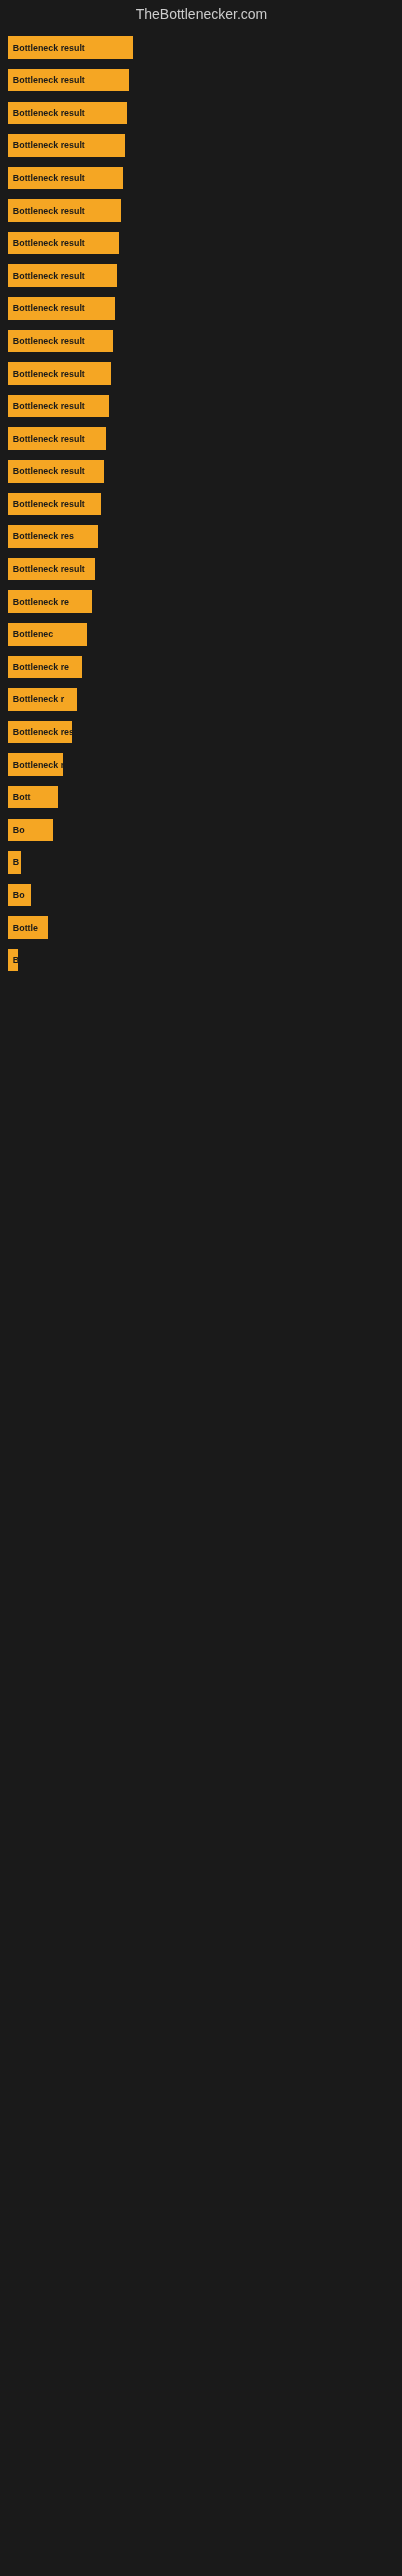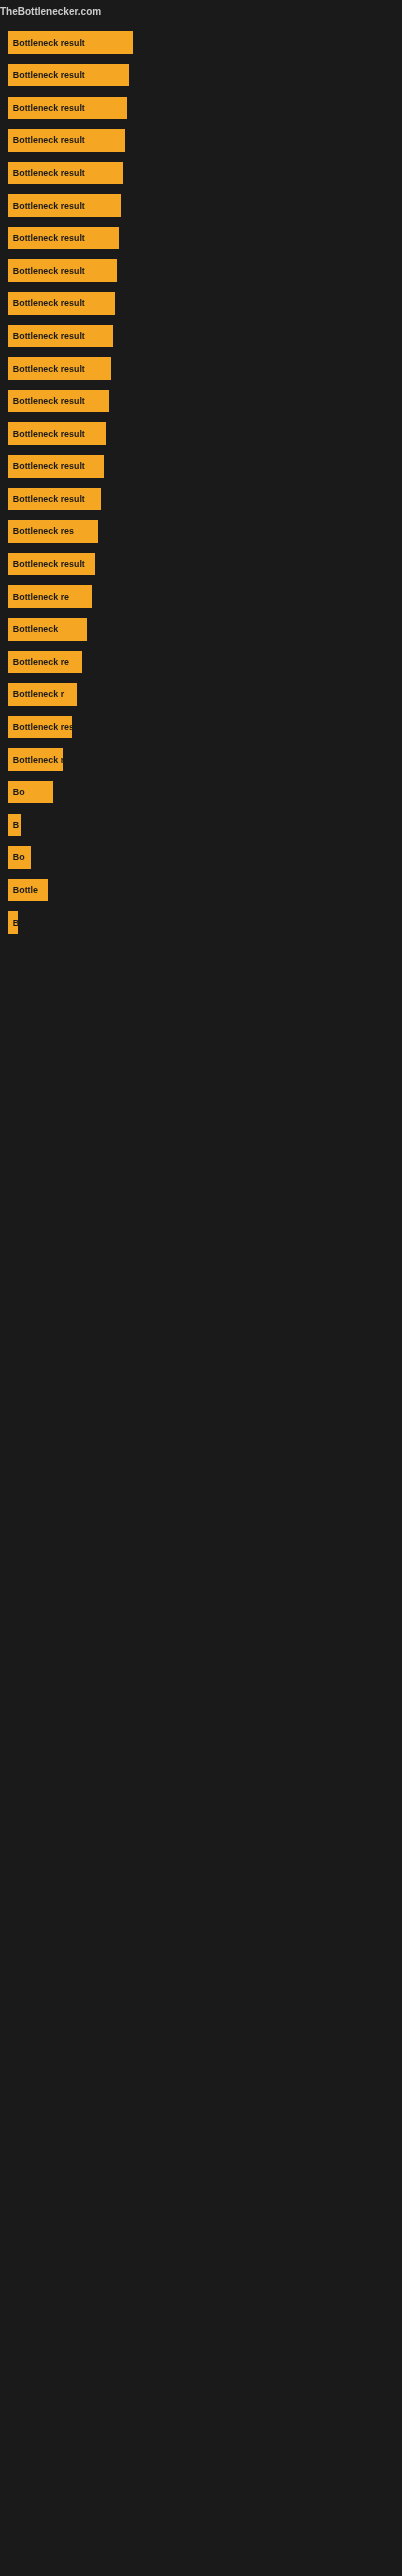--- a/index.html
+++ b/index.html
@@ -10,25 +10,24 @@
 
     body {
       width: 403px;
       min-height: 2576px;
       background-color: #1a1a1a;
       font-family: Arial, sans-serif;
       position: relative;
     }
 
     .header {
-      text-align: left;
+      text-align: center;
       padding: 6.4px 0 9.7px 0;
       color: #cccccc;
-      font-size: 10px;
-      font-weight: bold;
+      font-size: 14px;
     }
 
     .container {
       padding: 0 8px;
       display: flex;
       flex-direction: column;
       gap: 0px;
     }
 
     .bottleneck-row {
@@ -140,33 +139,36 @@
     <div class="bottleneck-row row-15">
       <div class="bottleneck-label" style="width: 90px;">Bottleneck res</div>
     </div>
     <div class="bottleneck-row row-16">
       <div class="bottleneck-label" style="width: 87px;">Bottleneck result</div>
     </div>
     <div class="bottleneck-row row-17">
       <div class="bottleneck-label" style="width: 84px;">Bottleneck re</div>
     </div>
     <div class="bottleneck-row row-18">
-      <div class="bottleneck-label" style="width: 79px;">Bottleneck</div>
+      <div class="bottleneck-label" style="width: 79px;">Bottlenec</div>
     </div>
     <div class="bottleneck-row row-19">
       <div class="bottleneck-label" style="width: 74px;">Bottleneck re</div>
     </div>
     <div class="bottleneck-row row-20">
       <div class="bottleneck-label" style="width: 69px;">Bottleneck r</div>
     </div>
     <div class="bottleneck-row row-21">
       <div class="bottleneck-label" style="width: 64px;">Bottleneck resu</div>
     </div>
     <div class="bottleneck-row row-23">
       <div class="bottleneck-label" style="width: 55px;">Bottleneck r</div>
+    </div>
+    <div class="bottleneck-row row-24">
+      <div class="bottleneck-label" style="width: 50px;">Bott</div>
     </div>
     <div class="bottleneck-row row-25">
       <div class="bottleneck-label" style="width: 45px;">Bo</div>
     </div>
     <div class="bottleneck-row row-26">
       <div class="bottleneck-label" style="width: 13px;">B</div>
     </div>
     <div class="bottleneck-row row-27">
       <div class="bottleneck-label" style="width: 22.5px;">Bo</div>
     </div>

